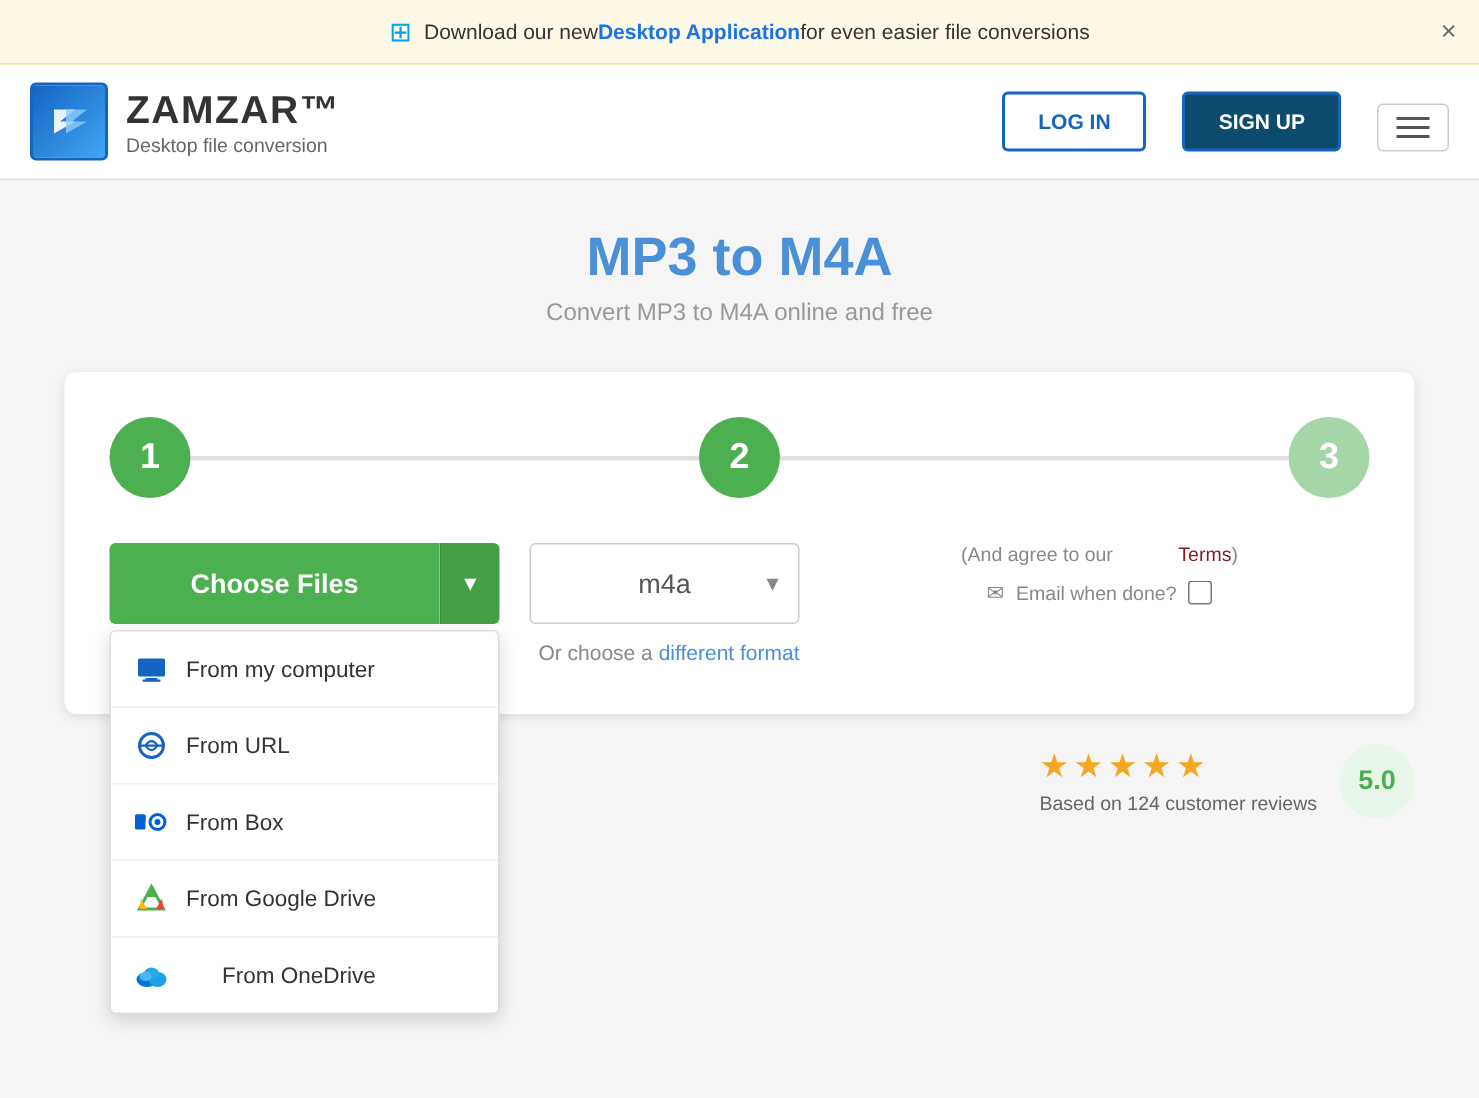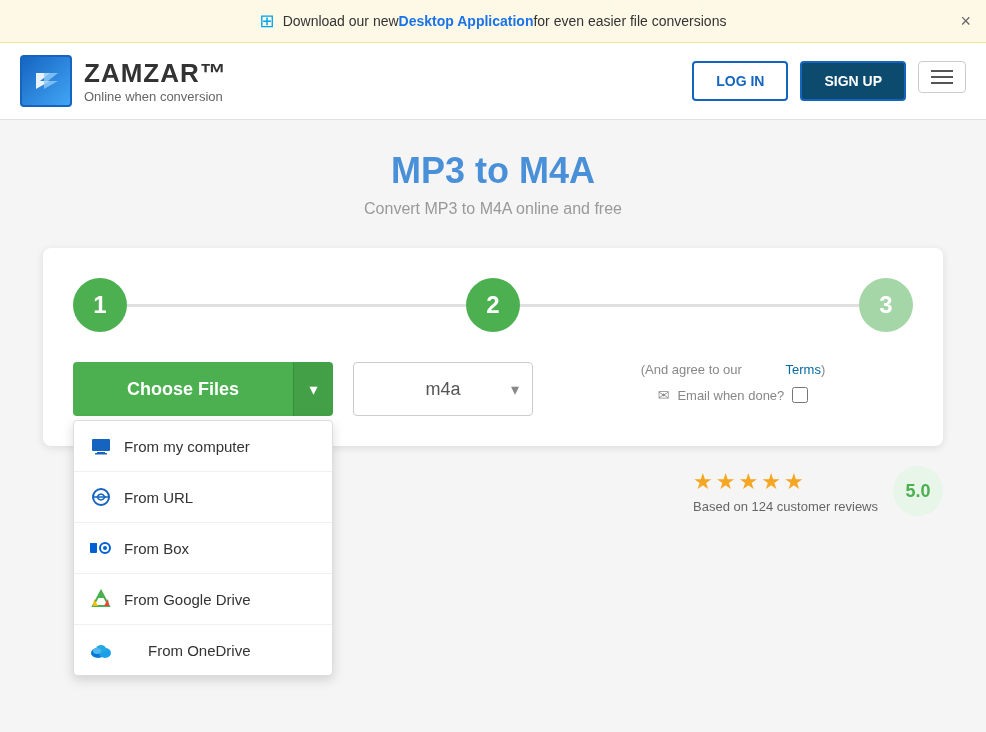--- a/index.html
+++ b/index.html
@@ -76,22 +76,22 @@
       font-weight: bold;
       color: #333;
       letter-spacing: 1px;
     }
     .logo-subtitle {
       font-size: 13px;
       color: #666;
     }
     .header-buttons {
       display: flex;
-      align-items: flex-start;
-      gap: 12px;
+      align-items: flex-end;
+      gap: 24px;
     }
     .btn-login {
       padding: 10px 22px;
       border: 2px solid #1565c0;
       background: #fff;
       color: #1565c0;
       font-size: 14px;
       font-weight: bold;
       border-radius: 4px;
       cursor: pointer;
@@ -321,21 +321,21 @@
       border: none;
       border-radius: 4px;
       cursor: not-allowed;
     }
     .convert-terms {
       font-size: 13px;
       color: #888;
       text-align: center;
     }
     .convert-terms a {
-      color: #0369a1;
+      color: #7f1d1d;
       text-decoration: none;
       margin-left: 40px;
     }
     .email-row {
       display: flex;
       align-items: center;
       justify-content: center;
       gap: 8px;
       font-size: 13px;
       color: #888;
@@ -404,21 +404,21 @@
 <div class="header">
   <div class="logo-area">
     <div class="logo-icon">
       <svg viewBox="0 0 32 32" fill="none">
         <polygon points="6,8 20,8 10,16 20,16 6,24" fill="white" opacity="0.9"></polygon>
         <polygon points="14,8 28,8 18,16 28,16 14,24" fill="#90caf9" opacity="0.8"></polygon>
       </svg>
     </div>
     <div class="logo-text">
       <span class="logo-title">ZAMZAR™</span>
-      <span class="logo-subtitle">Online when conversion</span>
+      <span class="logo-subtitle">Desktop file conversion</span>
     </div>
   </div>
   <div class="header-buttons">
     <button class="btn-login">LOG IN</button>
     <button class="btn-signup">SIGN UP</button>
     <button class="btn-menu">
       <span></span>
       <span></span>
       <span></span>
     </button>
@@ -517,20 +517,23 @@
           <select class="format-select">
             <option value="m4a">m4a</option>
             <option value="mp3">mp3</option>
             <option value="aac">aac</option>
             <option value="wav">wav</option>
             <option value="ogg">ogg</option>
             <option value="flac">flac</option>
           </select>
           <span class="format-select-arrow">▾</span>
         </div>
+        <div class="format-hint">
+          <span>Or choose a </span><a href="#">different format</a>
+        </div>
       </div>
 
       <div class="convert-area">
         <div class="convert-terms">
           <span>(And agree to our </span><a href="#">Terms</a><span>)</span>
         </div>
         <div class="email-row">
           <span class="email-icon">✉</span>
           <span>Email when done?</span>
           <input type="checkbox" class="email-checkbox" style="">

